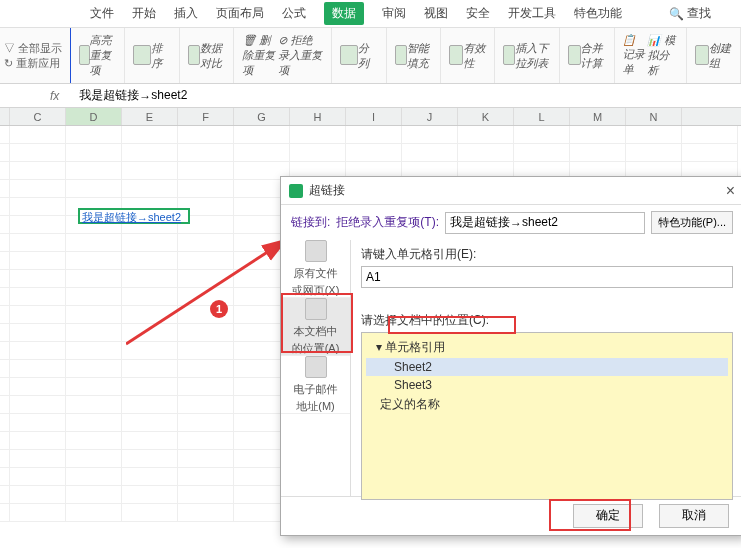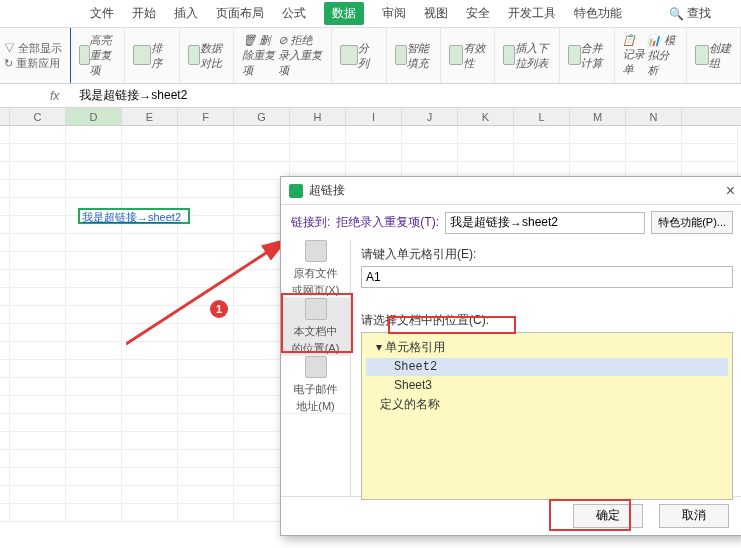--- a/index.html
+++ b/index.html
@@ -44,21 +44,21 @@
   .sitem.sel { background: #e8e8e8; }
   .sitem .icn2 { width: 22px; height: 22px; background: #ddd; border: 1px solid #bbb; border-radius: 2px; margin-bottom: 2px; }
   .sidebar-highlight { position: absolute; left: 0; top: 116px; width: 72px; height: 60px; border: 2px solid #e23838; pointer-events: none; }
   
   .rightpane { flex: 1; padding: 6px 10px; font-size: 12px; }
   .rightpane label { display: block; margin-bottom: 3px; }
   .rightpane input.ref { width: 100%; border: 1px solid #bbb; padding: 3px 4px; margin-bottom: 24px; font-size: 12px; }
   .tree { border: 1px solid #bbb; height: 168px; padding: 4px; overflow: auto; background: #fef9c3; }
   .tree .node { padding: 2px 0 2px 10px; cursor: default; }
   .tree .leaf { padding: 2px 0 2px 28px; cursor: pointer; }
-  .tree .leaf.sel { background: #d8e4f3; font-family: Liberation Mono, monospace; }
+  .tree .leaf.sel { background: #d8e4f3; }
   .sheet2-box { position: absolute; left: 107px; top: 139px; width: 128px; height: 18px; border: 2px solid #e23838; pointer-events: none; }
   
   .dfooter { display: flex; justify-content: flex-end; align-items: center; height: 38px; padding: 0 14px; gap: 16px; border-top: 1px solid #ddd; }
   .dfooter button { width: 70px; height: 24px; border: 1px solid #bbb; background: #f5f5f5; cursor: pointer; font-size: 12px; }
   .ok-box { position: absolute; left: 268px; top: 322px; width: 82px; height: 32px; border: 2px solid #e23838; pointer-events: none; }
   
   .marker { position: absolute; width: 18px; height: 18px; background: #e23838; color: #fff; border-radius: 50%; display: flex; align-items: center; justify-content: center; font-size: 11px; font-weight: bold; }
   
   svg.ann { position: absolute; pointer-events: none; }
 </style>

